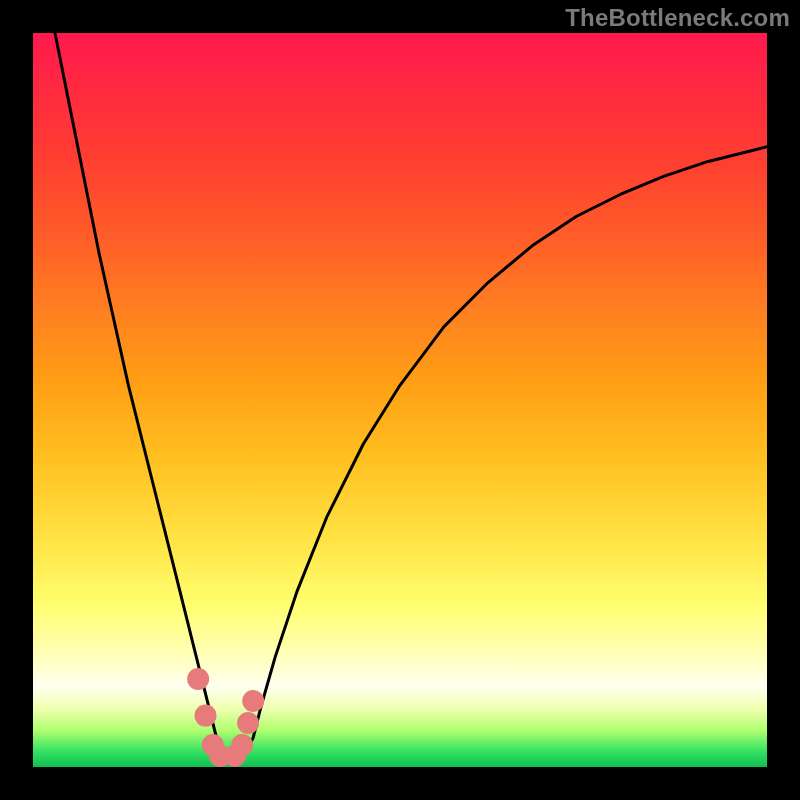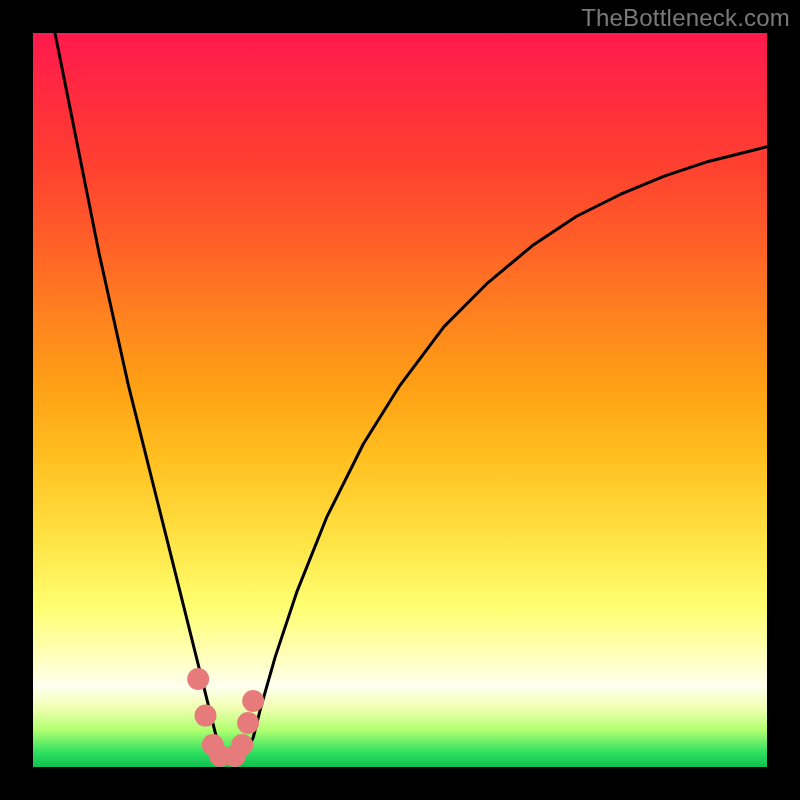--- a/index.html
+++ b/index.html
@@ -41,21 +41,21 @@
       #b0ff70 95%,
       #30e060 98%,
       #10c050 100%);
   }
   .watermark {
     position: absolute;
     top: 4px;
     right: 10px;
     color: #7a7a7a;
     font-size: 24px;
-    font-weight: 400;
+    font-weight: 700;
     letter-spacing: 0.2px;
   }
   svg.curve {
     position: absolute;
     left: 0;
     top: 0;
     width: 734px;
     height: 734px;
   }
   .marker {

